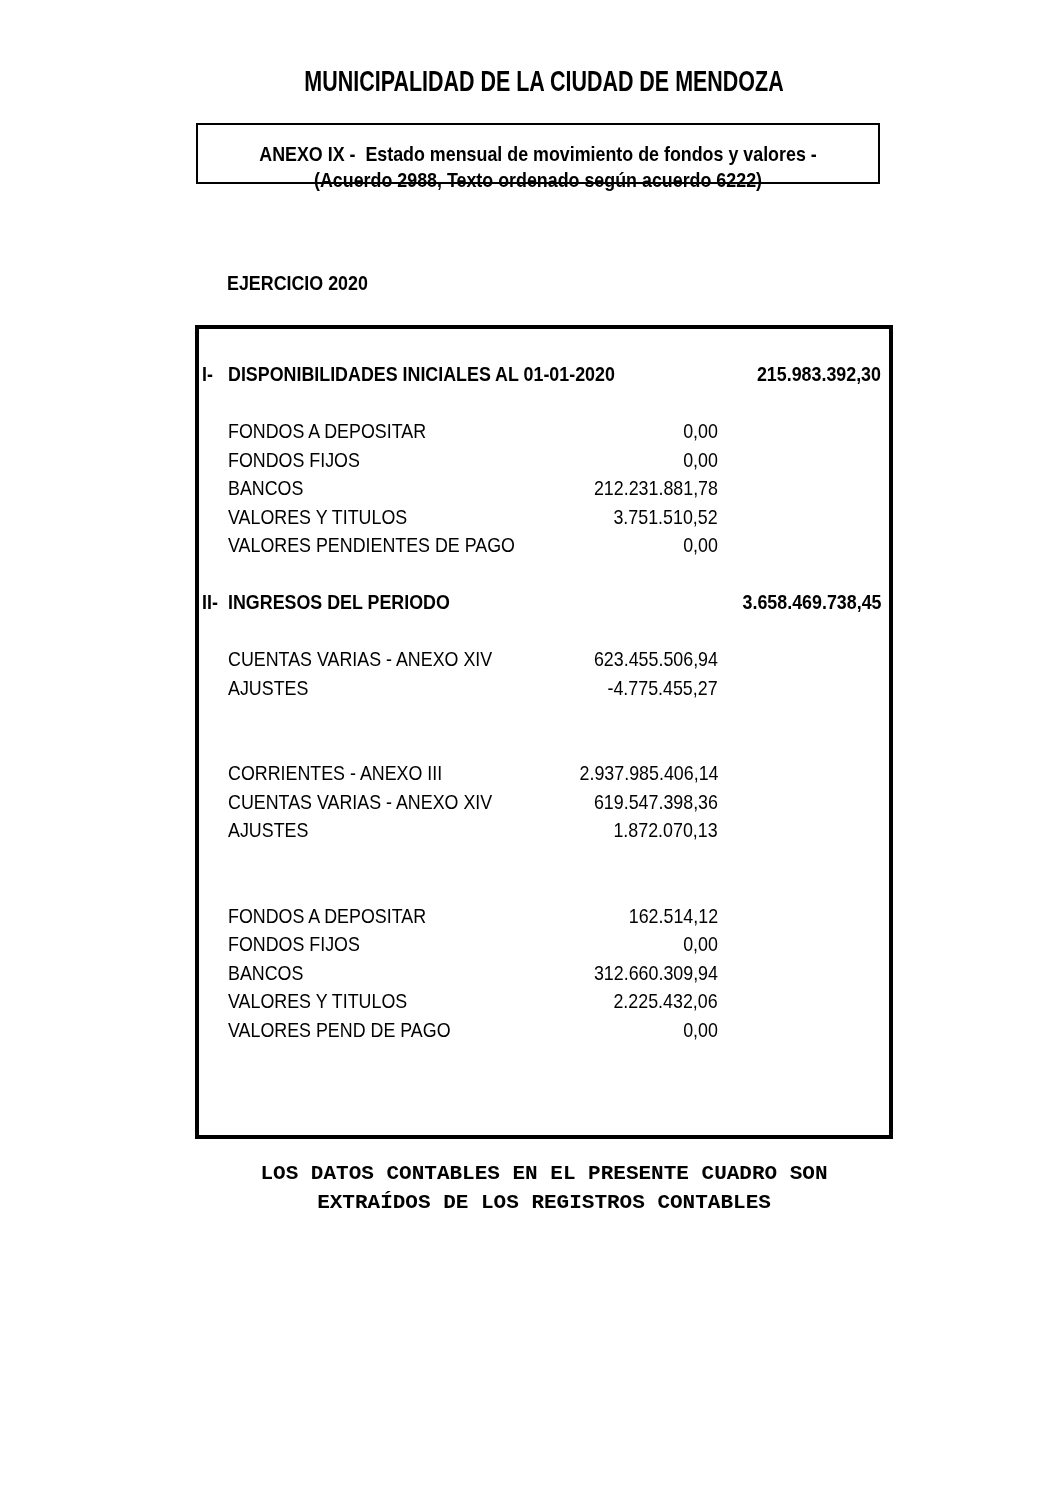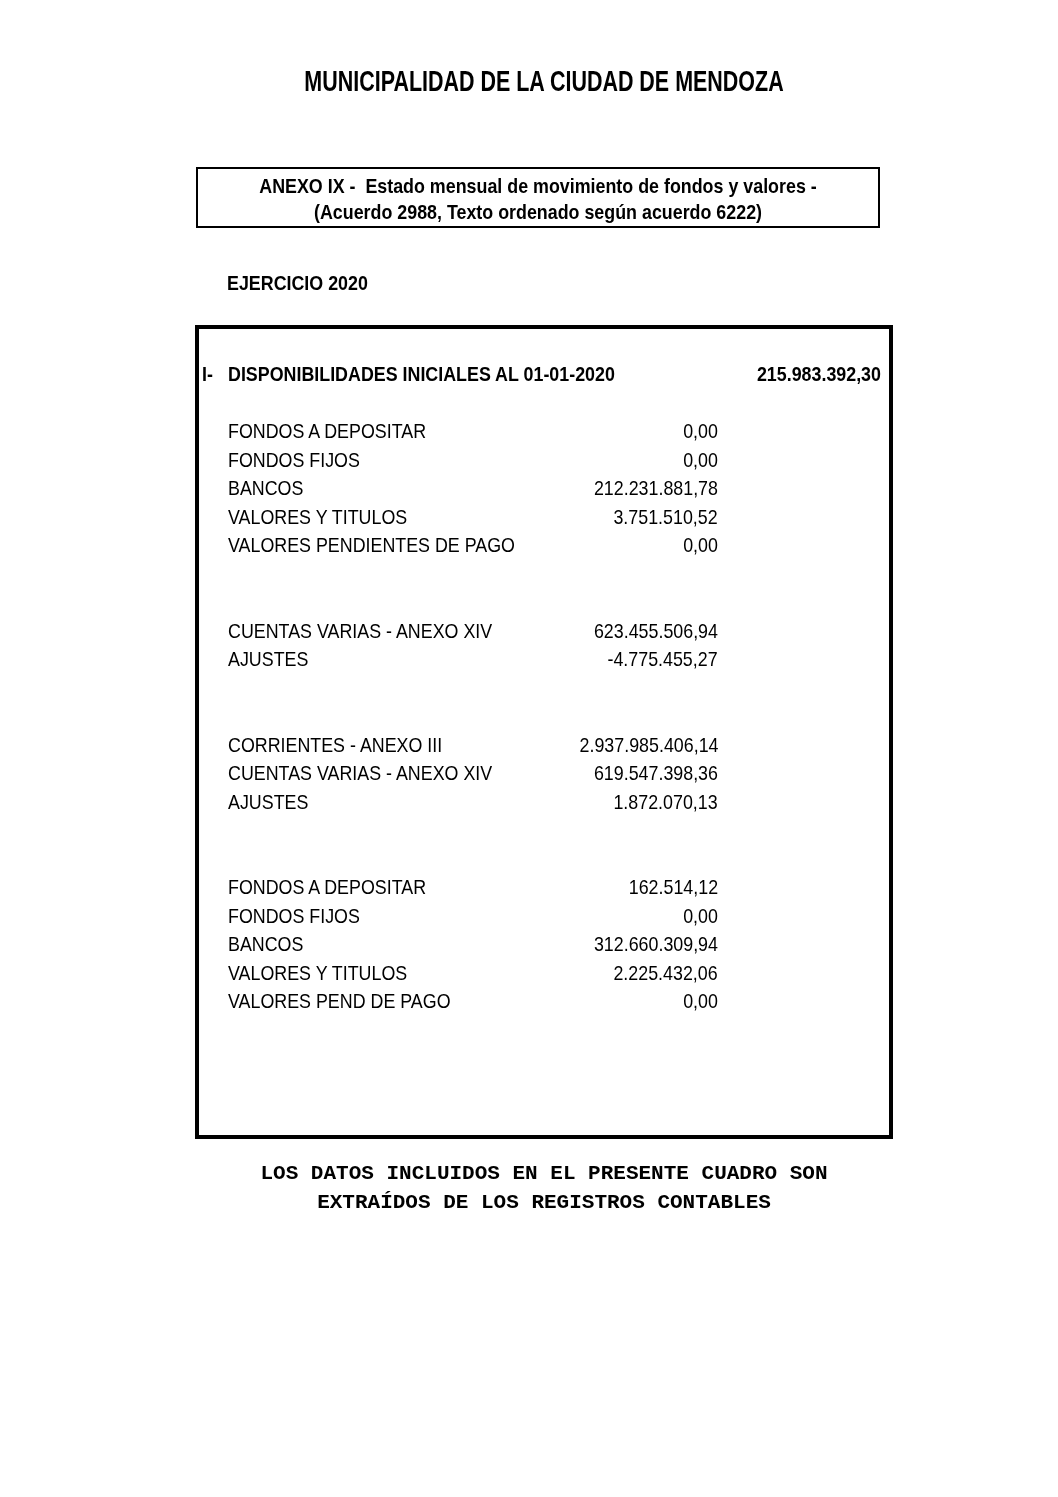--- a/index.html
+++ b/index.html
@@ -11,21 +11,21 @@
   .wrapper{position:absolute;left:195px;top:0;width:698px;height:1497px;}
 
   .doc-title{
     position:absolute;top:66px;left:0;width:100%;text-align:center;
     font-size:29px;font-weight:bold;line-height:30px;white-space:nowrap;
     transform:scaleX(0.74);transform-origin:50% 0;
   }
 
   .anexo-box{
     position:absolute;top:123px;left:1px;width:684px;height:61px;
-    border:2px solid #000;box-sizing:border-box;padding-top:4px;margin-top:44px;
+    border:2px solid #000;box-sizing:border-box;padding-top:16px;
   }
   .anexo-line{
     font-size:21px;font-weight:bold;line-height:26px;text-align:center;
     white-space:pre;transform:scaleX(0.85);transform-origin:50% 50%;
   }
 
   .exercise{
     position:absolute;top:271px;left:32px;font-size:21px;font-weight:bold;
     white-space:nowrap;transform:scaleX(0.85);transform-origin:0 0;
   }
@@ -97,20 +97,25 @@
     <div class="row det">
       <span class="lbl">VALORES Y TITULOS</span>
       <span class="amt">3.751.510,52</span>
     </div>
     <div class="row det">
       <span class="lbl">VALORES PENDIENTES DE PAGO</span>
       <span class="amt">0,00</span>
     </div>
     <div class="row sp"></div>
 
+    <div class="row sec">
+      <span class="num">II-</span>
+      <span class="lbl">INGRESOS DEL PERIODO</span>
+      <span class="tot">3.658.469.738,45</span>
+    </div>
     <div class="row sp"></div>
     <div class="row det">
       <span class="lbl">CUENTAS VARIAS - ANEXO XIV</span>
       <span class="amt">623.455.506,94</span>
     </div>
     <div class="row det">
       <span class="lbl">AJUSTES</span>
       <span class="amt">-4.775.455,27</span>
     </div>
     <div class="row sp"></div>
@@ -148,17 +153,17 @@
       <span class="amt">2.225.432,06</span>
     </div>
     <div class="row det">
       <span class="lbl">VALORES PEND DE PAGO</span>
       <span class="amt">0,00</span>
     </div>
 
   </div>
 
   <div class="footer">
-    <div>LOS DATOS INCLUIDOS EN EL PRESENTE CUADRO SON</div>
+    <div>LOS DATOS CONTABLES EN EL PRESENTE CUADRO SON</div>
     <div>EXTRAÍDOS DE LOS REGISTROS CONTABLES</div>
   </div>
 
 </div>
 
 </body></html>

